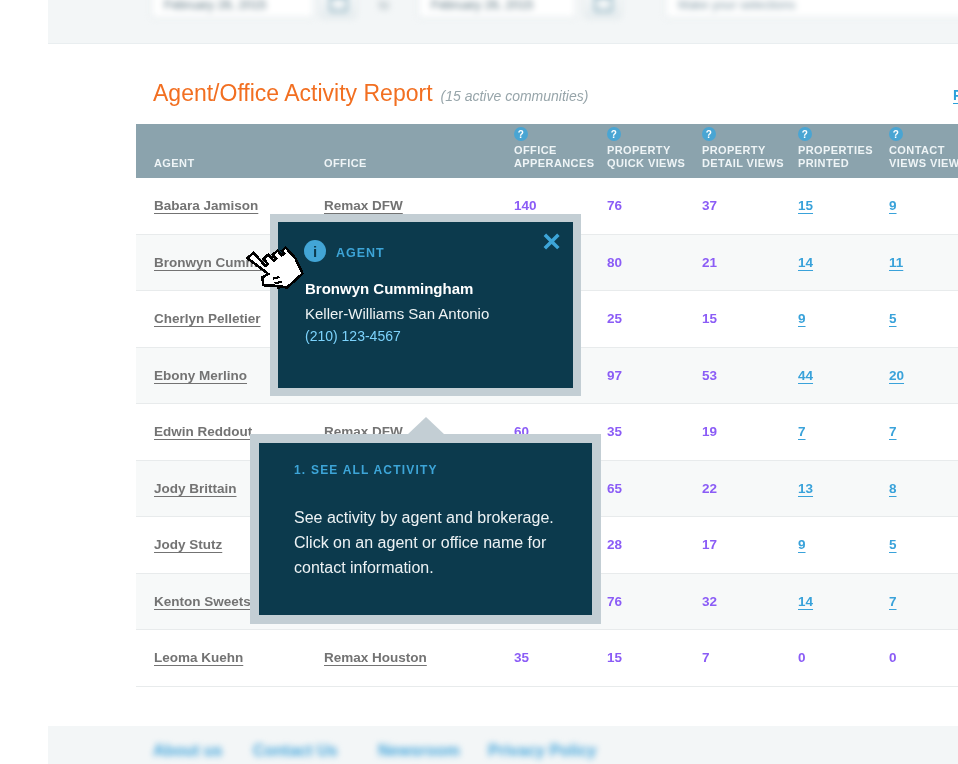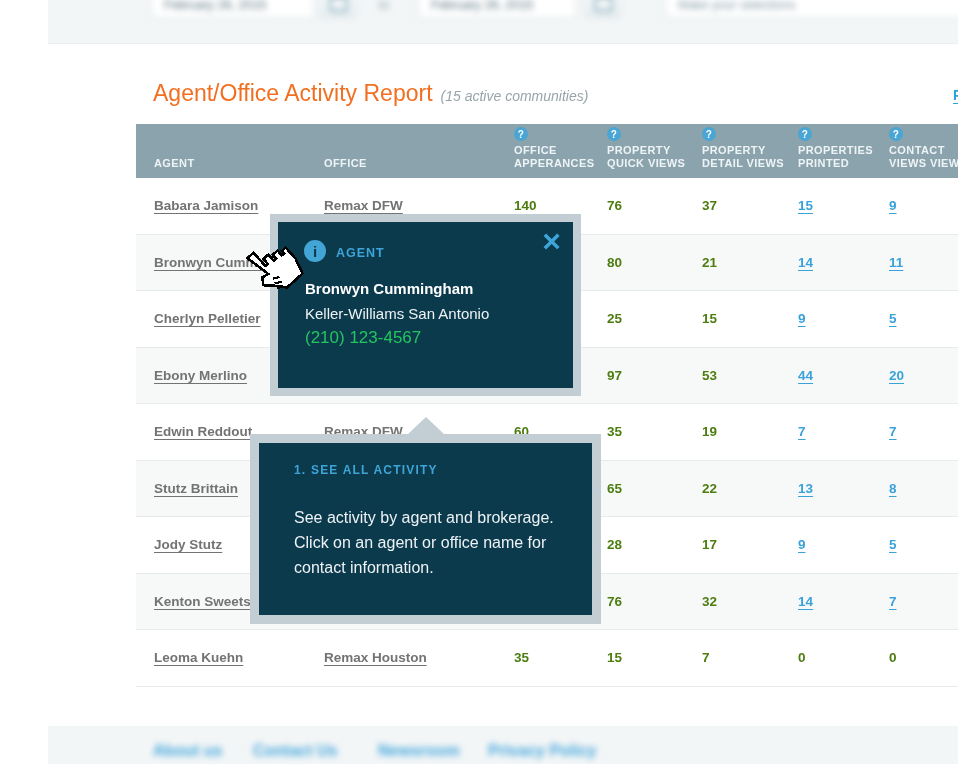--- a/index.html
+++ b/index.html
@@ -41,37 +41,37 @@
   .th.first { padding-left:18px; }
   .help-icon { width:14px; height:14px; border-radius:50%; background:#49a5d3; color:#fff;
     font-size:10px; font-weight:700; display:flex; align-items:center; justify-content:center;
     margin-bottom:3px; cursor:pointer; }
   .tr { height:56.5px; align-items:center; background:#ffffff; border-bottom:1px solid #e8ebec;
     box-sizing:border-box; font-size:13.5px; }
   .tr:nth-child(even) { background:#f7f9f9; }
   .td.first { padding-left:18px; }
   .cell-link { color:#737373; font-weight:700; text-decoration:underline; text-underline-offset:3px;
     cursor:pointer; white-space:nowrap; }
-  .num { color:#4d7c0f; font-weight:700; }
+  .num { color:#8b5cf6; font-weight:700; }
   .num-link { color:#39a2da; font-weight:700; text-decoration:underline; text-underline-offset:3px; cursor:pointer; }
 
   
   .tip-agent { position:absolute; left:222px; top:214px; width:311px; height:182px;
     background:#c3ced4; box-sizing:border-box; padding:8px; z-index:20; }
   .tip-agent-inner { position:relative; width:100%; height:100%; background:#0c3a4d; }
   .info-icon { position:absolute; left:26px; top:18px; width:22px; height:22px; border-radius:50%;
     background:#42a5d6; color:#0c3a4d; font-weight:700; font-size:15px;
     display:flex; align-items:center; justify-content:center; }
   .tip-agent-label { position:absolute; left:58px; top:24px; font-size:12.5px; font-weight:700;
     letter-spacing:1px; color:#3da5d8; }
   .tip-close { position:absolute; right:12px; top:2px; font-size:32px; font-weight:700;
     color:#3da5d8; cursor:pointer; line-height:34px; }
   .tip-name   { position:absolute; left:27px; top:58px;  font-size:15px; font-weight:700; color:#ffffff; }
   .tip-office { position:absolute; left:27px; top:83px;  font-size:15px; color:#eef3f4; }
-  .tip-phone  { position:absolute; left:27px; top:106px; font-size:17px; color:#22c55e; }
+  .tip-phone  { position:absolute; left:27px; top:106px; font-size:14px; color:#7dd3fc; }
 
   
   .tip-activity { position:absolute; left:202px; top:434px; width:351px; height:190px;
     background:#c3ced4; box-sizing:border-box; padding:9px; z-index:20; }
   .tip-arrow { position:absolute; top:-17px; left:157px; width:0; height:0;
     border-left:19px solid transparent; border-right:19px solid transparent;
     border-bottom:18px solid #c3ced4; }
   .tip-activity-inner { position:relative; width:100%; height:100%; background:#0c3a4d; }
   .tip-act-head { position:absolute; left:35px; top:20px; font-size:12px; font-weight:700;
     letter-spacing:1.2px; color:#3da5d8;text-align:right; }
@@ -188,21 +188,21 @@
         <div class="td"><a class="cell-link">Remax DFW</a></div>
         <div class="td"><span class="num">60</span></div>
         <div class="td"><span class="num">35</span></div>
         <div class="td"><span class="num">19</span></div>
         <div class="td"><a class="num-link">7</a></div>
         <div class="td"><a class="num-link">7</a></div>
         <div class="td"><a class="num-link">2</a></div>
       </div>
 
       <div class="tr">
-        <div class="td first"><a class="cell-link">Stutz Brittain</a></div>
+        <div class="td first"><a class="cell-link">Jody Brittain</a></div>
         <div class="td"><a class="cell-link"></a></div>
         <div class="td"><span class="num"></span></div>
         <div class="td"><span class="num">65</span></div>
         <div class="td"><span class="num">22</span></div>
         <div class="td"><a class="num-link">13</a></div>
         <div class="td"><a class="num-link">8</a></div>
         <div class="td"><a class="num-link">1</a></div>
       </div>
 
       <div class="tr">

